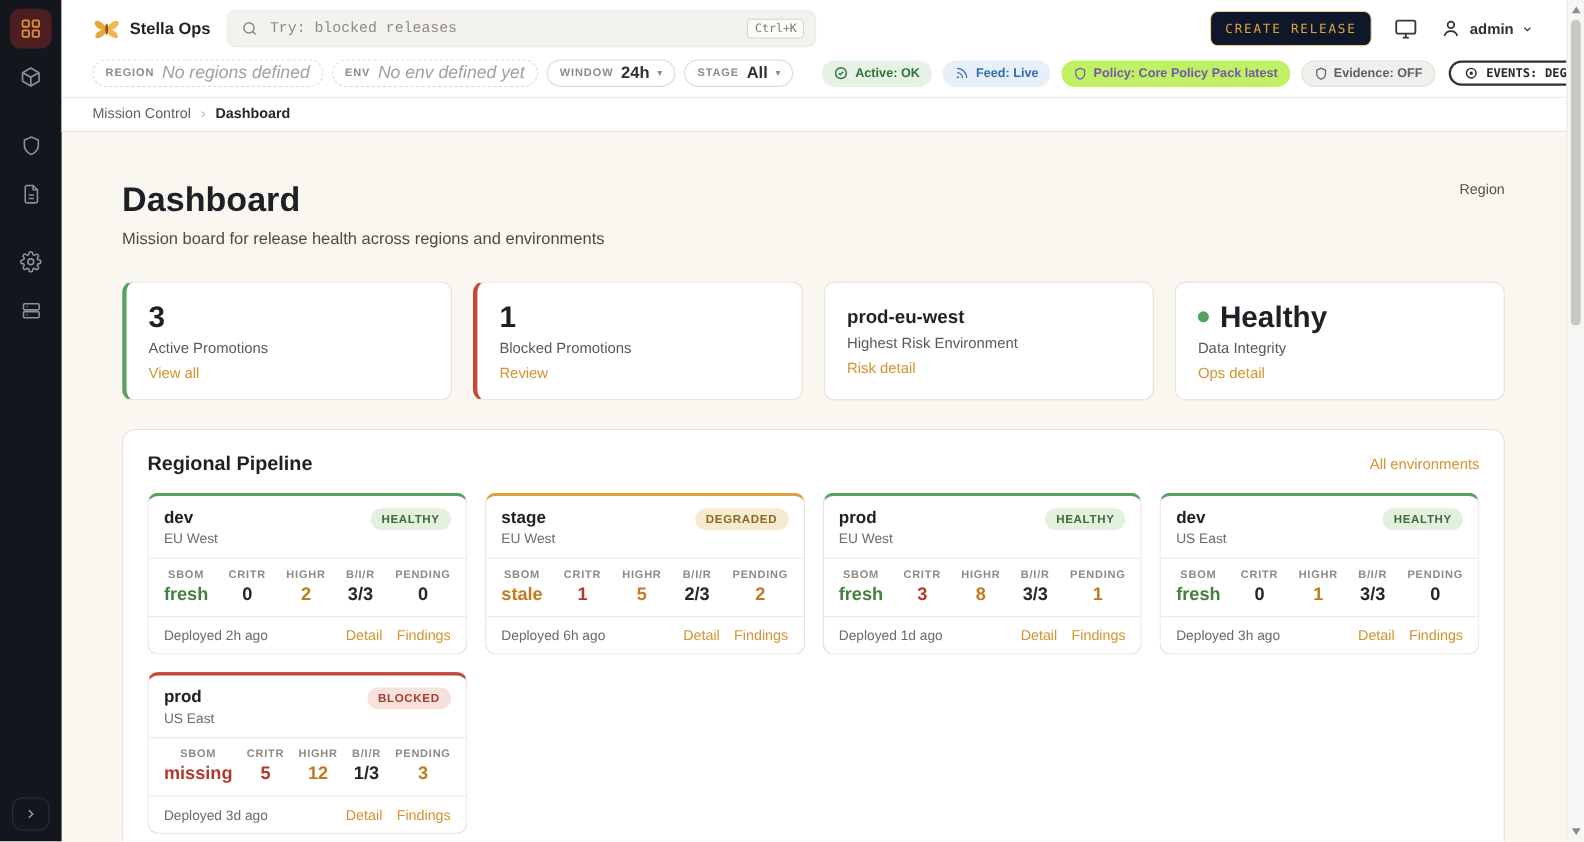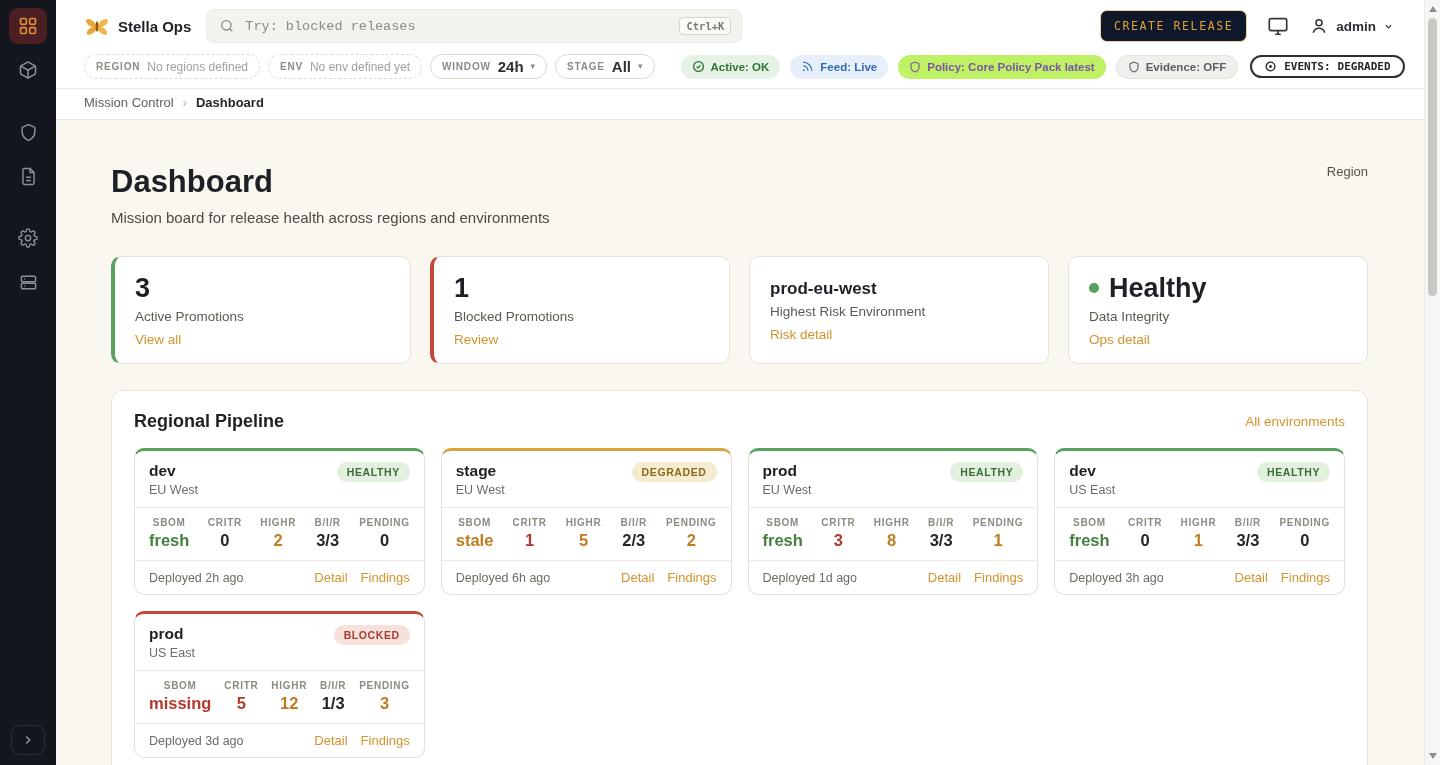--- a/index.html
+++ b/index.html
@@ -16,32 +16,32 @@
   
   .main { flex:1; display:flex; flex-direction:column; min-width:0; }
 
   
   .topbar { height:52px; min-height:52px; background:#fff; display:flex; align-items:center; padding:0 30px 0 28px; gap:15px; }
   .brand { display:flex; align-items:center; gap:8px; cursor:pointer; }
   .brand-name { font-weight:bold; font-size:15px; color:#1e2125; }
   .searchbox { width:536px; height:34px; background:#f4f2ee; border:1px solid #eceae4; border-radius:8px; display:flex; align-items:center; padding:0 10px 0 12px; gap:10px; color:#8d8a82; }
   .searchbox input { flex:1; border:none; background:transparent; outline:none; font-size:13.5px; color:#55524b; font-family:Liberation Mono, monospace; }
   .searchbox input::placeholder { color:#8d8a82; }
-  .kbd { font-family:"DejaVu Sans Mono",monospace; font-size:10.5px; color:#7c7973; border:1px solid #d8d4cb; border-radius:4px; padding:2px 6px; background:#fbfaf7;font-weight:bold; }
+  .kbd { font-family:"DejaVu Sans Mono",monospace; font-size:10.5px; color:#7c7973; border:1px solid #d8d4cb; border-radius:4px; padding:2px 6px; background:#fbfaf7; }
   .topbar-right { margin-left:auto; display:flex; align-items:center; gap:20px; }
   .create-btn { font-family:"DejaVu Sans Mono",monospace; font-size:11.5px; letter-spacing:1.6px; color:#dfa233; border:1px solid #ecd29a; background:#0f172a; border-radius:7px; padding:8px 13px; cursor:pointer; }
   .icon-btn { color:#33363b; display:flex; cursor:pointer; }
   .user { display:flex; align-items:center; gap:7px; color:#2c2f34; font-size:13.5px; font-weight:bold; cursor:pointer; }
 
   
   .contextbar { background:#fff; display:flex; align-items:center; padding:2px 30px 9px 28px; gap:8px; border-bottom:1px solid #edeae3; white-space:nowrap; }
   .ctx-pill { display:flex; align-items:center; gap:7px; height:25px; border:1px dashed #ddd9cf; border-radius:13px; padding:0 11px; background:#fff; cursor:pointer; }
   .ctx-pill.solid { border-style:solid; }
   .ctx-label { color:#8e8b83; letter-spacing:.8px; font-size:10px; font-weight:bold; }
-  .ctx-value { color:#a3a099; font-size:12px; }
+  .ctx-value { color:#a3a099; font-style:italic; font-size:16px; }
   .ctx-pill.solid .ctx-value { color:#2d3035; font-style:normal; font-weight:bold; font-size:15px; }
   .chevr { color:#8e8b83; font-size:9px; line-height:1; }
   .chips { display:flex; align-items:center; gap:10px; margin-left:18px; }
   .chip { display:flex; align-items:center; gap:6px; height:24px; border-radius:12px; padding:0 11px; font-size:11.5px; font-weight:bold; cursor:default; }
   .chip.green { background:#e7f2e6; color:#2e7438; }
   .chip.blue  { background:#e7effa; color:#2f6cb3; }
   .chip.purple{ background:#bef264; color:#7a55a8; }
   .chip.gray  { background:#f0efeb; color:#5a5e66; border:1px solid #e3e1da; }
   .events-chip { display:flex; align-items:center; gap:7px; height:23px; border:2px solid #2c2f34; border-radius:15px; padding:0 12px; background:#fff; font-family:"DejaVu Sans Mono",monospace; font-size:11px; font-weight:bold; color:#23262b; margin-left:2px; }
   .ctx-warning { margin-left:10px; font-size:11.5px; color:#6f6c65; overflow:hidden; text-overflow:ellipsis; }

